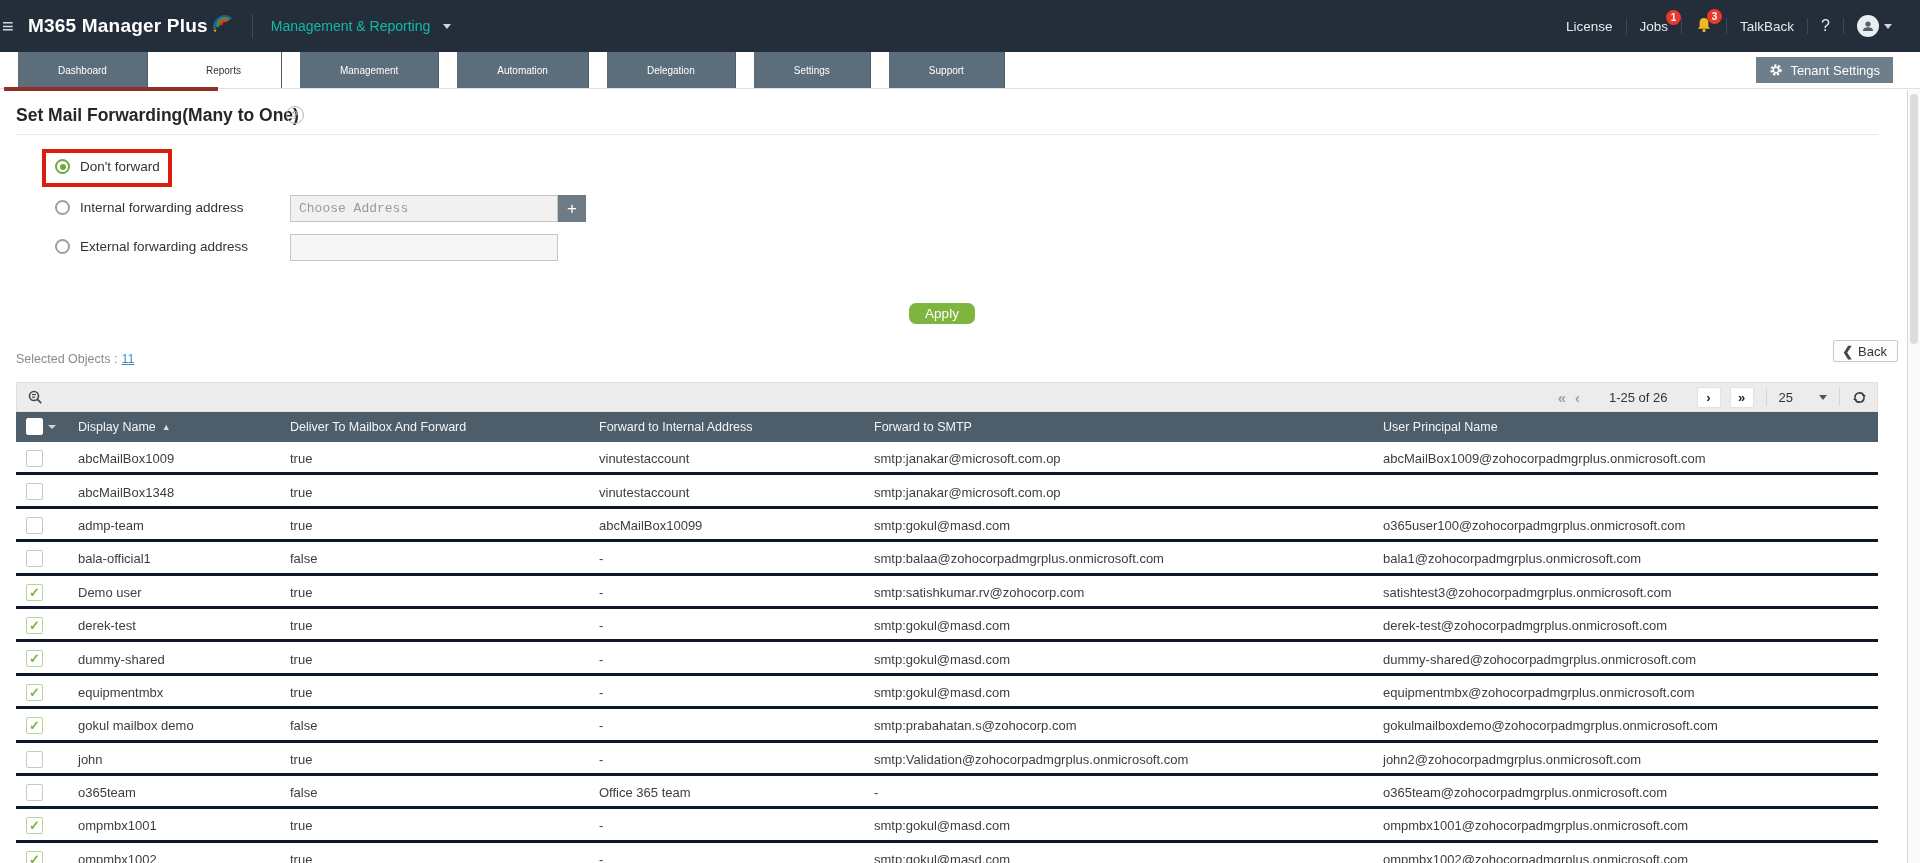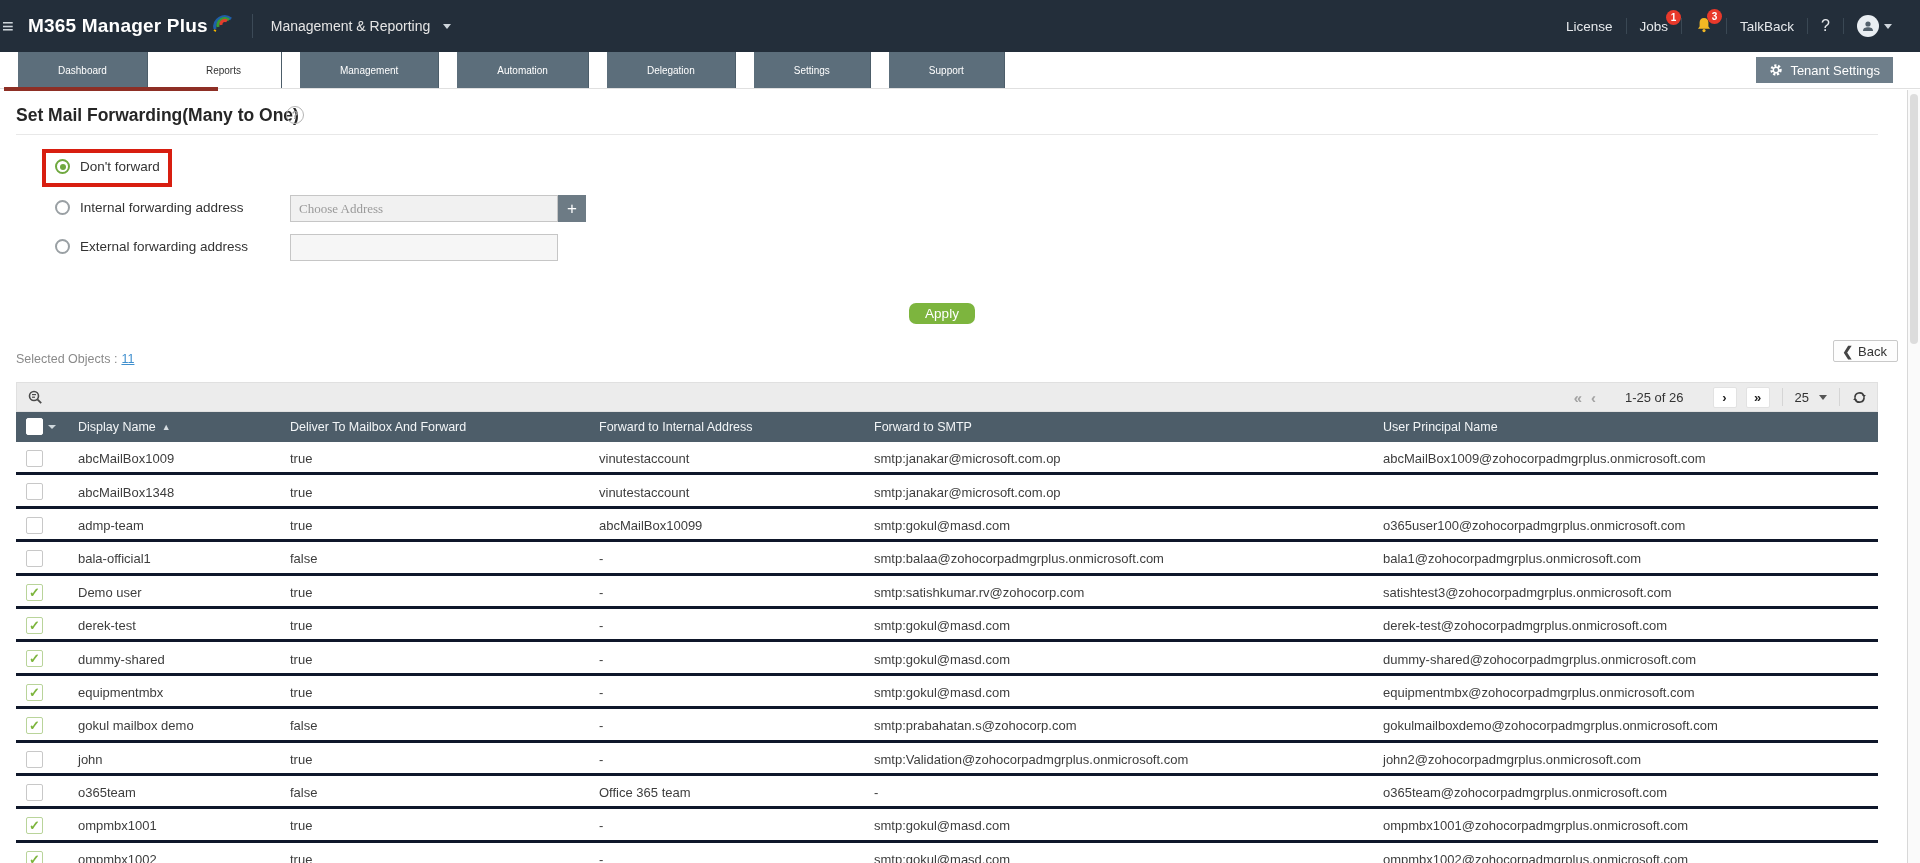--- a/index.html
+++ b/index.html
@@ -7,21 +7,21 @@
     font-family:"Liberation Sans", sans-serif; }
 
   
   .header { position:absolute; top:0; left:0; width:1920px; height:52px;
     background:var(--header-bg,#232e3a); display:flex; align-items:center; color:#fff; }
   .hamburger { font-size:20px; color:#cdd5db; margin-left:2px; width:14px; overflow:hidden; }
   .logo-wrap { display:flex; align-items:center; margin-left:12px; position:relative; }
   .logo-text { font-size:19px; font-weight:700; letter-spacing:.2px; white-space:nowrap; }
   .swoosh { margin-left:2px; margin-top:-10px; }
   .hdr-divider { width:1px; height:24px; background:#3c4a57; margin:0 18px; }
-  .module-menu { display:flex; align-items:center; gap:8px; font-size:14px; color:#e5e5e5; cursor:pointer; }
+  .module-menu { display:flex; align-items:center; gap:8px; font-size:14px; color:#14b8a6; cursor:pointer; }
   .hdr-right { margin-left:auto; display:flex; align-items:center; padding-right:28px; }
   .hdr-item { font-size:13.5px; color:#e6e9ec; position:relative; cursor:pointer; white-space:nowrap; }
   .hdr-sep { width:1px; height:16px; background:#3a4854; margin:0 13px; }
   .badge { position:absolute; top:-9px; right:-13px; min-width:15px; height:15px; padding:0 4px;
     background:var(--badge-red,#e8392b); border-radius:8px; color:#fff; font-size:10px;
     display:flex; align-items:center; justify-content:center; font-weight:700; }
   .bell-badge { top:-8px; right:-9px; }
   .help-q { font-size:16px; }
   .avatar { width:22px; height:22px; border-radius:50%; background:#e9eef2; display:flex;
     align-items:center; justify-content:center; }
@@ -48,21 +48,21 @@
 
   .radio-row { position:absolute; display:flex; align-items:center; gap:10px; }
   .radio { width:15px; height:15px; border-radius:50%; border:2px solid #9aa0a4; background:#fff; position:relative; }
   .radio.selected { border-color:#6fa83f; }
   .radio.selected::after { content:""; position:absolute; left:2.5px; top:2.5px; width:6px; height:6px;
     border-radius:50%; background:#6fa83f; }
   .radio-label { font-size:13.5px; color:#333; font-weight:500; white-space:nowrap; }
   .highlight-box { position:absolute; top:149px; left:42px; width:130px; height:38px;
     border:4px solid var(--highlight-red,#d81e10); }
   .fld { position:absolute; height:27px; width:268px; border:1px solid #c6c6c6; background:#f1f1f1;
-    font-size:13px; color:#444; padding:0 8px; font-family:Liberation Serif, serif; }
+    font-size:13px; color:#444; padding:0 8px; font-family:Liberation Mono, monospace; }
   .fld::placeholder { color:#9a9a9a; }
   .plus-btn { position:absolute; left:558px; top:195px; width:28px; height:27px; background:#6d7b85;
     color:#fff; font-size:17px; display:flex; align-items:center; justify-content:center; cursor:pointer; }
   .apply-btn { position:absolute; left:909px; top:303px; width:66px; height:21px;
     background:var(--accent-green,#7db53e); color:#fff; font-size:13.5px; border:none; border-radius:7px;
     display:flex; align-items:center; justify-content:center; cursor:pointer; }
 
   .sel-objects { position:absolute; top:352px; left:16px; font-size:12.5px; color:#8a8a8a; }
   .sel-count { color:var(--link-blue,#3f8fce); text-decoration:underline; margin-left:4px; cursor:pointer; }
   .back-btn { position:absolute; top:340px; right:22px; height:22px; background:#fdfdfd;
@@ -73,21 +73,21 @@
   
   .tbl-toolbar { position:absolute; top:382px; left:16px; width:1862px; height:30px; background:#ececec;
     border:1px solid #e0e0e0; display:flex; align-items:center; }
   .search-ic { margin-left:10px; cursor:pointer; display:flex; }
   .pager { margin-left:auto; display:flex; align-items:center; gap:9px; padding-right:10px; }
   .pg-dis { color:#a3a3a3; font-size:15px; font-weight:700; }
   .pg-range { font-size:13px; color:#333; margin:0 20px; }
   .pg-btn { width:24px; height:21px; background:#fff; border:1px solid #e2e2e2; border-radius:2px;
     color:#222; font-weight:700; font-size:13px; display:flex; align-items:center; justify-content:center; cursor:pointer; }
   .pg-sep { width:1px; height:18px; background:#d5d5d5; margin:0 3px; }
-  .pg-size { font-size:13px; color:#333; display:flex; align-items:center; gap:5px; cursor:pointer; }
+  .pg-size { font-size:13px; color:#333; display:flex; align-items:center; gap:21px; cursor:pointer; }
   .pg-size .caret-down { border-top-color:#555; }
 
   .thead { position:absolute; top:412px; left:16px; width:1862px; height:46px;
     background:var(--table-header-bg,#4d5d69); color:#f2f5f7; font-size:12.5px; }
   .hcell { position:absolute; top:0; height:30px; display:flex; align-items:center; gap:6px; white-space:nowrap; }
   .tbody { position:absolute; top:442px; left:16px; width:1862px; height:421px; overflow:hidden; }
   .trow { position:relative; height:33.4px; border-bottom:3px solid #0f172a; background:#fff; }
   .cell { position:absolute; top:0; height:33.4px; display:flex; align-items:center; font-size:13px;
     color:#3d3d3d; white-space:nowrap; }
   .c0{left:62px;} .c1{left:274px;} .c2{left:583px;} .c3{left:858px;} .c4{left:1367px;}

